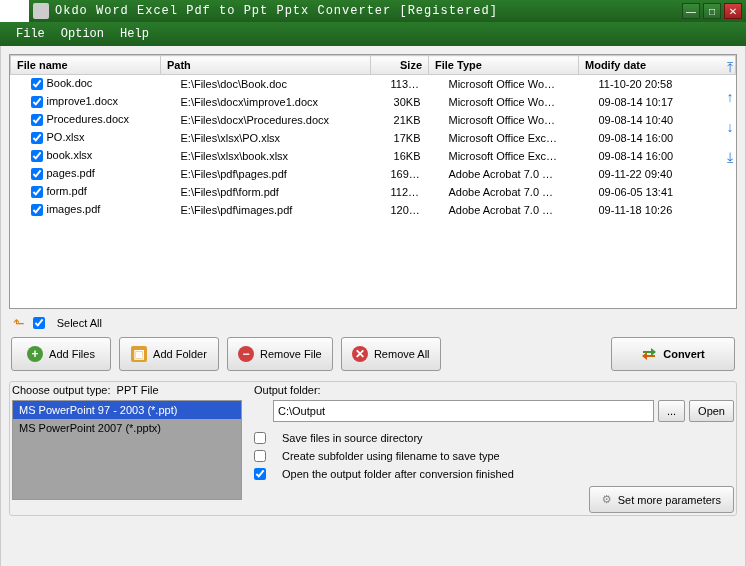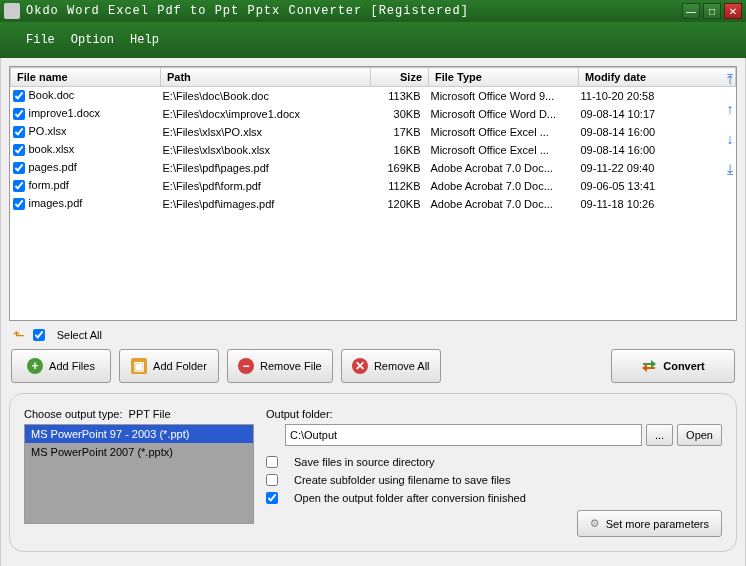--- a/index.html
+++ b/index.html
@@ -1,37 +1,37 @@
 <!DOCTYPE html>
 <html><head>
 <meta charset="utf-8">
 <style>
 * { box-sizing: border-box; margin: 0; padding: 0; }
 body { font-family: Tahoma, Arial, sans-serif; font-size: 11px; background: #fff; width: 746px; height: 566px; overflow: hidden; }
 
-.titlebar { background: linear-gradient(to bottom, #2a7a2a, #1e5e1e); height: 22px; display: flex; align-items: center; padding: 0 4px; color: #fff; }
+.titlebar { background: linear-gradient(to bottom, #2a7a2a, #1e5e1e); height: 22px; display: flex; align-items: center; padding: 0 4px; color: #fff; margin-left: 29px; }
 .titlebar-icon { width: 16px; height: 16px; background: #ccc; border-radius: 2px; margin-right: 6px; }
 .titlebar-text { flex: 1; font-family: "Courier New", monospace; font-size: 12px; letter-spacing: 1px; }
 .titlebar-btns { display: flex; gap: 3px; }
 .titlebar-btn { width: 18px; height: 16px; background: linear-gradient(to bottom, #3a8a3a, #2a6a2a); border: 1px solid #1a4a1a; display: flex; align-items: center; justify-content: center; color: #fff; font-size: 10px; cursor: pointer; }
 .titlebar-btn.close { background: linear-gradient(to bottom, #d04040, #a02020); border-color: #701010; }
 
-.menubar { background: linear-gradient(to bottom, #2a7a2a, #1e5e1e); height: 36px; display: flex; align-items: center; padding: 0 18px; color: #fff; }
+.menubar { background: linear-gradient(to bottom, #2a7a2a, #1e5e1e); height: 24px; display: flex; align-items: center; padding: 0 8px; color: #fff; }
 .menu-item { padding: 2px 8px; font-family: "Courier New", monospace; font-size: 12px; cursor: pointer; }
 
 .main { background: #f0f0f0; padding: 8px; border: 1px solid #ccc; border-top: none; height: calc(566px - 42px); }
 
 .filegrid-wrap { position: relative; }
 .filegrid { background: #fff; border: 1px solid #999; height: 255px; overflow: auto; }
 .side-arrows { position: absolute; right: -2px; top: 4px; display: flex; flex-direction: column; gap: 12px; }
 .side-arrow { width: 18px; height: 18px; display: flex; align-items: center; justify-content: center; color: #2a7ad0; font-size: 14px; cursor: pointer; }
 
 table { width: 100%; border-collapse: collapse; table-layout: fixed; }
 th { background: linear-gradient(to bottom, #fdfdfd, #e8e8e8); border: 1px solid #ccc; padding: 3px 6px; text-align: left; font-weight: bold; font-size: 11px; }
-td { padding: 2px 2px; white-space: nowrap; overflow: hidden; text-overflow: ellipsis; font-size: 11px; }
+td { padding: 2px 20px; white-space: nowrap; overflow: hidden; text-overflow: ellipsis; font-size: 11px; }
 tr.datarow { height: 18px; }
 .col-name { width: 150px; }
 .col-path { width: 210px; }
 .col-size { width: 58px; text-align: right; }
 .col-type { width: 150px; margin-left: 36px; }
 .col-date { width: auto; }
 td.col-size { text-align: right; padding-right: 8px; }
 
 .chk { width: 12px; height: 12px; vertical-align: middle; margin-right: 4px; }
 
@@ -41,21 +41,21 @@
 .btnrow { display: flex; gap: 8px; margin: 6px 2px 10px 2px; }
 .btn { background: linear-gradient(to bottom, #fdfdfd, #e0e0e0); border: 1px solid #999; border-radius: 3px; padding: 6px 10px; display: flex; align-items: center; gap: 6px; cursor: pointer; font-size: 11px; min-width: 100px; justify-content: center; }
 .btn.wide { min-width: 124px; padding: 8px 20px; font-weight: bold; }
 .spacer { flex: 1; }
 .btn-icon { width: 16px; height: 16px; border-radius: 50%; display: inline-flex; align-items: center; justify-content: center; color: #fff; font-size: 12px; font-weight: bold; }
 .ic-add { background: #4a9a3a; }
 .ic-folder { background: #e0a030; border-radius: 2px; }
 .ic-remove { background: #d04040; }
 .ic-convert { width: 16px; height: 16px; display: inline-block; }
 
-.bottom { display: flex; gap: 12px; border: 1px solid #ccc; border-radius: 14px; padding: 14px; background: #f0f0f0; }
+.bottom { display: flex; gap: 12px; border: 1px solid #ccc; border-radius: 3px; padding: 2px; background: #f0f0f0; }
 .bottom-left { width: 230px; }
 .bottom-right { flex: 1; }
 .section-label { margin-bottom: 4px; font-size: 11px; }
 .listbox { background: #a3a3a3; border: 1px solid #999; height: 100px; }
 .listbox-item { padding: 3px 6px; cursor: pointer; }
 .listbox-item.selected { background: #2a5acd; color: #fff; }
 
 .outfolder-row { display: flex; gap: 4px; align-items: center; margin-bottom: 10px; margin-left: 19px; }
 .outfolder-input { flex: 1; border: 1px solid #999; padding: 3px 4px; font-size: 11px; height: 22px; }
 .smallbtn { background: linear-gradient(to bottom, #fdfdfd, #e0e0e0); border: 1px solid #999; border-radius: 2px; padding: 3px 8px; cursor: pointer; font-size: 11px; height: 22px; }
@@ -107,20 +107,27 @@
               <td class="col-date">11-10-20 20:58</td>
             </tr>
             <tr class="datarow">
               <td class="col-name"><input type="checkbox" class="chk" checked="" style=""><span>improve1.docx</span></td>
               <td class="col-path">E:\Files\docx\improve1.docx</td>
               <td class="col-size">30KB</td>
               <td class="col-type">Microsoft Office Word D...</td>
               <td class="col-date">09-08-14 10:17</td>
             </tr>
             <tr class="datarow">
+              <td class="col-name"><input type="checkbox" class="chk" checked="" style=""><span>Procedures.docx</span></td>
+              <td class="col-path">E:\Files\docx\Procedures.docx</td>
+              <td class="col-size">21KB</td>
+              <td class="col-type">Microsoft Office Word D...</td>
+              <td class="col-date">09-08-14 10:40</td>
+            </tr>
+            <tr class="datarow">
               <td class="col-name"><input type="checkbox" class="chk" checked="" style=""><span>PO.xlsx</span></td>
               <td class="col-path">E:\Files\xlsx\PO.xlsx</td>
               <td class="col-size">17KB</td>
               <td class="col-type">Microsoft Office Excel ...</td>
               <td class="col-date">09-08-14 16:00</td>
             </tr>
             <tr class="datarow">
               <td class="col-name"><input type="checkbox" class="chk" checked="" style=""><span>book.xlsx</span></td>
               <td class="col-path">E:\Files\xlsx\book.xlsx</td>
               <td class="col-size">16KB</td>
@@ -210,21 +217,21 @@
         <input class="outfolder-input" value="C:\Output" style="">
         <button class="smallbtn">...</button>
         <button class="smallbtn">Open</button>
       </div>
       <div class="checkrow">
         <input type="checkbox" class="chk" id="opt1" style="">
         <label for="opt1">Save files in source directory</label>
       </div>
       <div class="checkrow">
         <input type="checkbox" class="chk" id="opt2" style="">
-        <label for="opt2">Create subfolder using filename to save files</label>
+        <label for="opt2">Create subfolder using filename to save type</label>
       </div>
       <div class="checkrow">
         <input type="checkbox" class="chk" id="opt3" checked="" style="">
         <label for="opt3">Open the output folder after conversion finished</label>
       </div>
       <div class="morebtn-row">
         <div class="morebtn">
           <span class="gear">⚙</span>
           <span>Set more parameters</span>
         </div>

